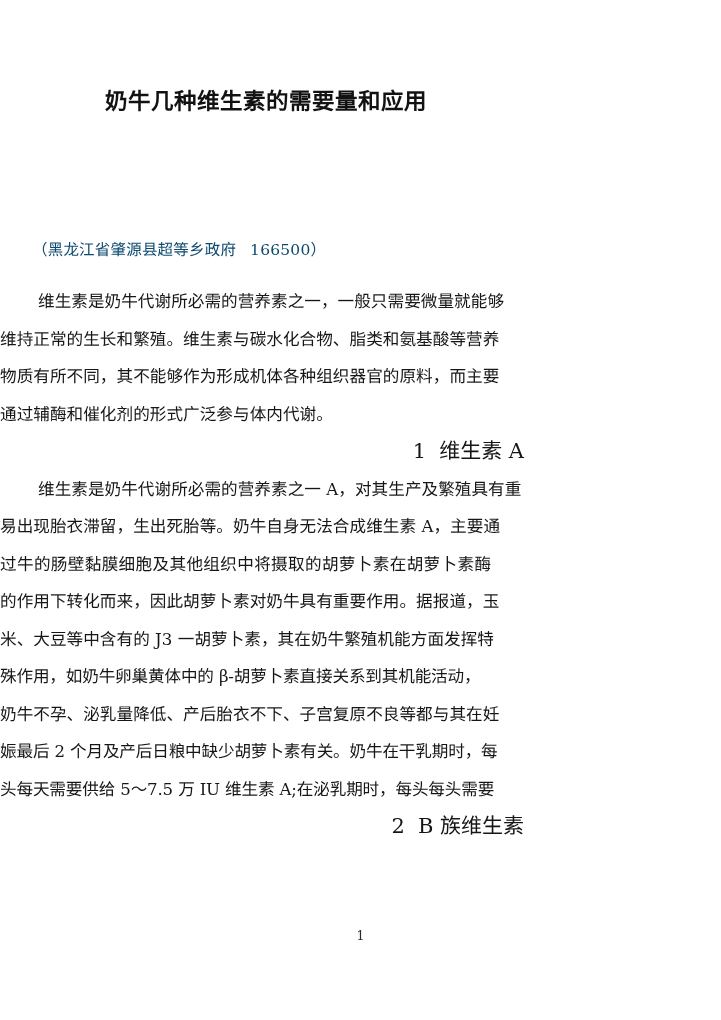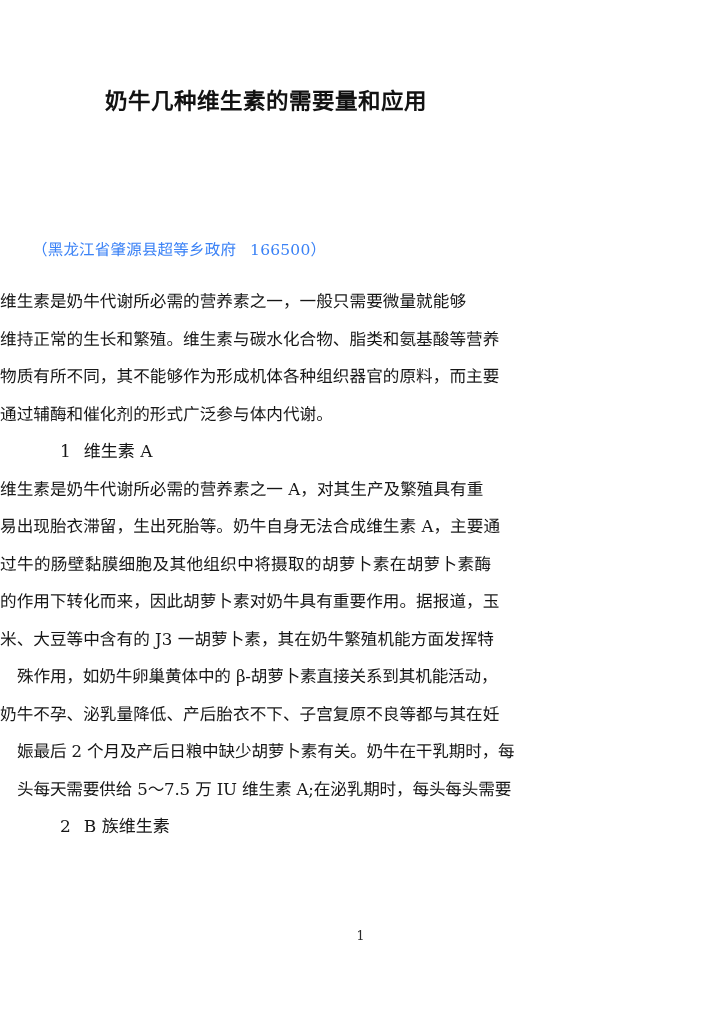--- a/index.html
+++ b/index.html
@@ -64,21 +64,21 @@
     width: 16px;
   }
 
   .affiliation {
     position: absolute;
     left: 0;
     top: 243px;
     width: 524px;
     font-size: 15.5px;
     line-height: 1;
-    color: #3b82f6;
+    color: #0c4a6e;
     letter-spacing: 0.2px;
   }
   .affiliation .inner {
     display: inline-block;
     margin-left: 32px;
   }
   .affiliation .gap {
     display: inline-block;
     width: 14px;
   }
@@ -94,37 +94,38 @@
   .line {
     display: block;
     font-size: 16.6px;
     line-height: 37.5px;
     height: 37.5px;
     white-space: nowrap;
     color: #161616;
     letter-spacing: 0.05px;
   }
   .line.indent {
+    padding-left: 38px;
   }
   .line.justify-wide {
     letter-spacing: 0.35px;
   }
   .line.tight {
     letter-spacing: -0.15px;
-    margin-left: 17px;
   }
 
   .heading-line {
     display: block;
-    font-size: 17px;
+    font-size: 21px;
     line-height: 37.5px;
     height: 37.5px;
     white-space: nowrap;
     padding-left: 60px;
     color: #161616;
+    text-align: right;
   }
   .heading-line .num {
     font-family: "DejaVu Serif", "Liberation Serif", serif;
   }
   .heading-line .gap {
     display: inline-block;
     width: 13px;
   }
 
   .lat {

